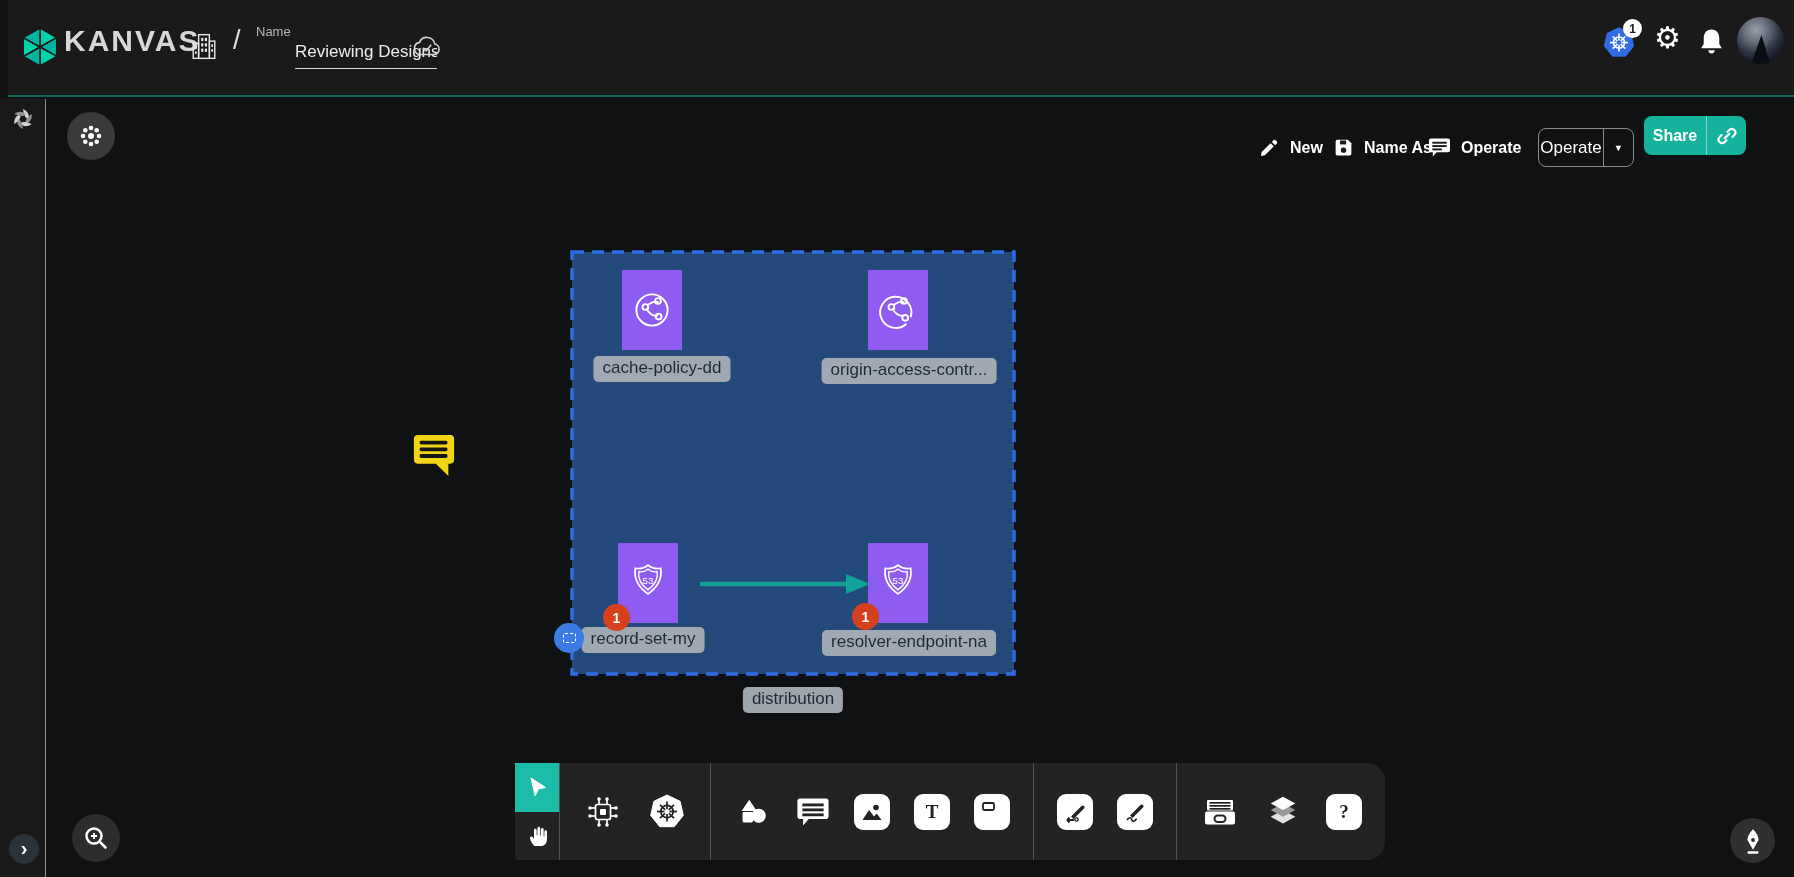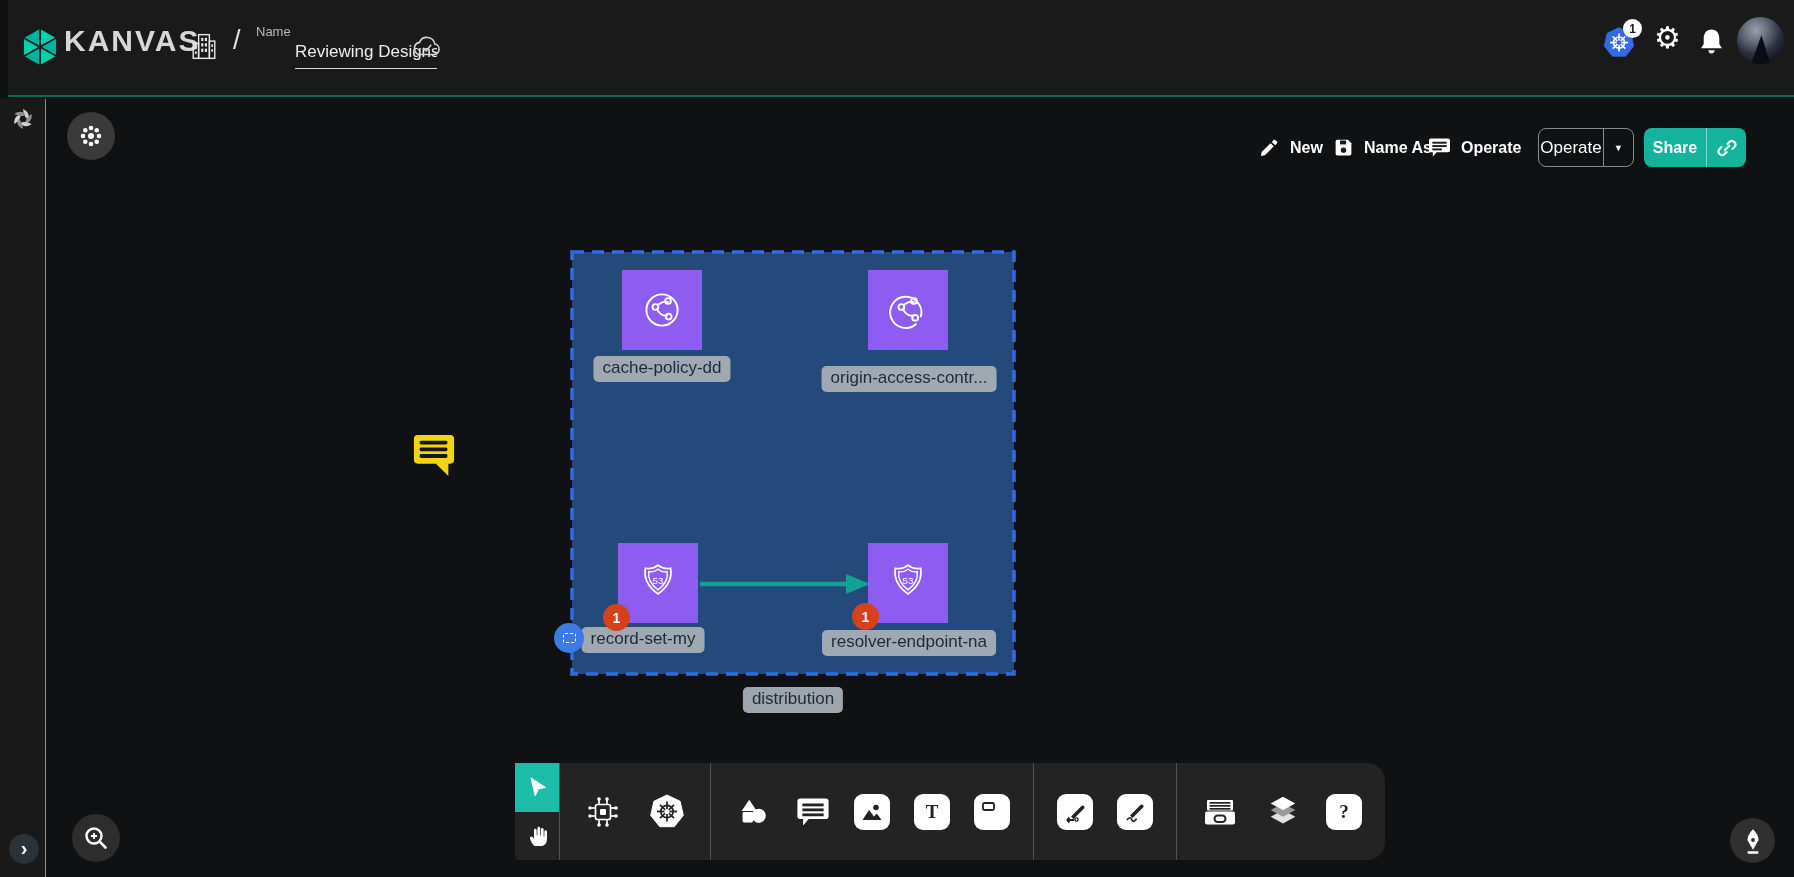--- a/index.html
+++ b/index.html
@@ -59,48 +59,48 @@
          color:#fff; font-size:16px; font-weight:700; cursor:pointer; }
   .act-new { left:1259px; }
   .act-save { left:1333px; }
   .act-comments { left:1428px; }
   .btn-actions { position:absolute; left:1538px; top:128px; width:96px; height:39px;
          border:1px solid #8a8a8a; border-radius:8px; display:flex; align-items:stretch;
          color:#fff; cursor:pointer; background:transparent; }
   .btn-actions .main { flex:1; display:grid; place-items:center; font-size:17px; }
   .btn-actions .chev { width:30px; border-left:1px solid #8a8a8a; display:grid; place-items:center;
          font-size:11px; color:#fff; }
-  .btn-share { position:absolute; left:1644px; top:128px; width:102px; height:39px;
+  .btn-share { position:absolute; left:1644px; top:116px; width:102px; height:39px;
          background:#16b39c; border-radius:8px; display:flex; align-items:stretch; cursor:pointer; }
   .btn-share .main { flex:1; display:grid; place-items:center; color:#fff; font-size:16px; font-weight:700; }
   .btn-share .link { width:40px; border-left:1px solid rgba(255,255,255,.45);
          display:grid; place-items:center; }
 
   
   .float-btn { position:absolute; border-radius:50%; display:grid; place-items:center; cursor:pointer; }
   .fb-settings { left:67px; top:112px; width:48px; height:48px; background:#3a3a3a; }
   .fb-zoom { left:72px; top:814px; width:48px; height:48px; background:#2d2d2d; }
   .fb-pen { left:1730px; top:818px; width:45px; height:45px; background:#303030; }
 
   
   .comment-marker { position:absolute; left:412px; top:432px; cursor:pointer; }
 
   
   .group { position:absolute; left:570px; top:250px; width:446px; height:426px; cursor:pointer; }
   .group > svg.gbox { position:absolute; inset:0; }
-  .node { position:absolute; width:80px; height:80px; background:#8e5cf1; display:grid;
+  .node { position:absolute; width:60px; height:80px; background:#8e5cf1; display:grid;
           place-items:center; cursor:pointer; }
   .node-0 { left:622px; top:270px; }
   .node-1 { left:868px; top:270px; }
   .node-2 { left:618px; top:543px; }
   .node-3 { left:868px; top:543px; }
   .node-label { position:absolute; transform:translateX(-50%); background:rgba(168,174,181,.95);
           color:#1d2a39; font-size:17px; padding:2px 9px 4px; border-radius:5px; white-space:nowrap; }
   .lbl-0 { left:662px; top:356px; }
-  .lbl-1 { left:909px; top:358px;margin-top:8px; }
+  .lbl-1 { left:909px; top:358px; }
   .lbl-2 { left:643px; top:627px; }
   .lbl-3 { left:909px; top:630px; }
   .lbl-group { left:793px; top:687px; }
   .node-badge { position:absolute; width:27px; height:27px; border-radius:50%; background:#d5411d;
           color:#fff; font-size:14px; font-weight:700; display:grid; place-items:center;
           cursor:pointer; z-index:5; }
   .badge-2 { left:603px; top:604px; }
   .badge-3 { left:852px; top:603px; }
   .edge-arrow { position:absolute; left:698px; top:571px; }
   .group-handle { position:absolute; left:554px; top:623px; width:30px; height:30px; border-radius:50%;

